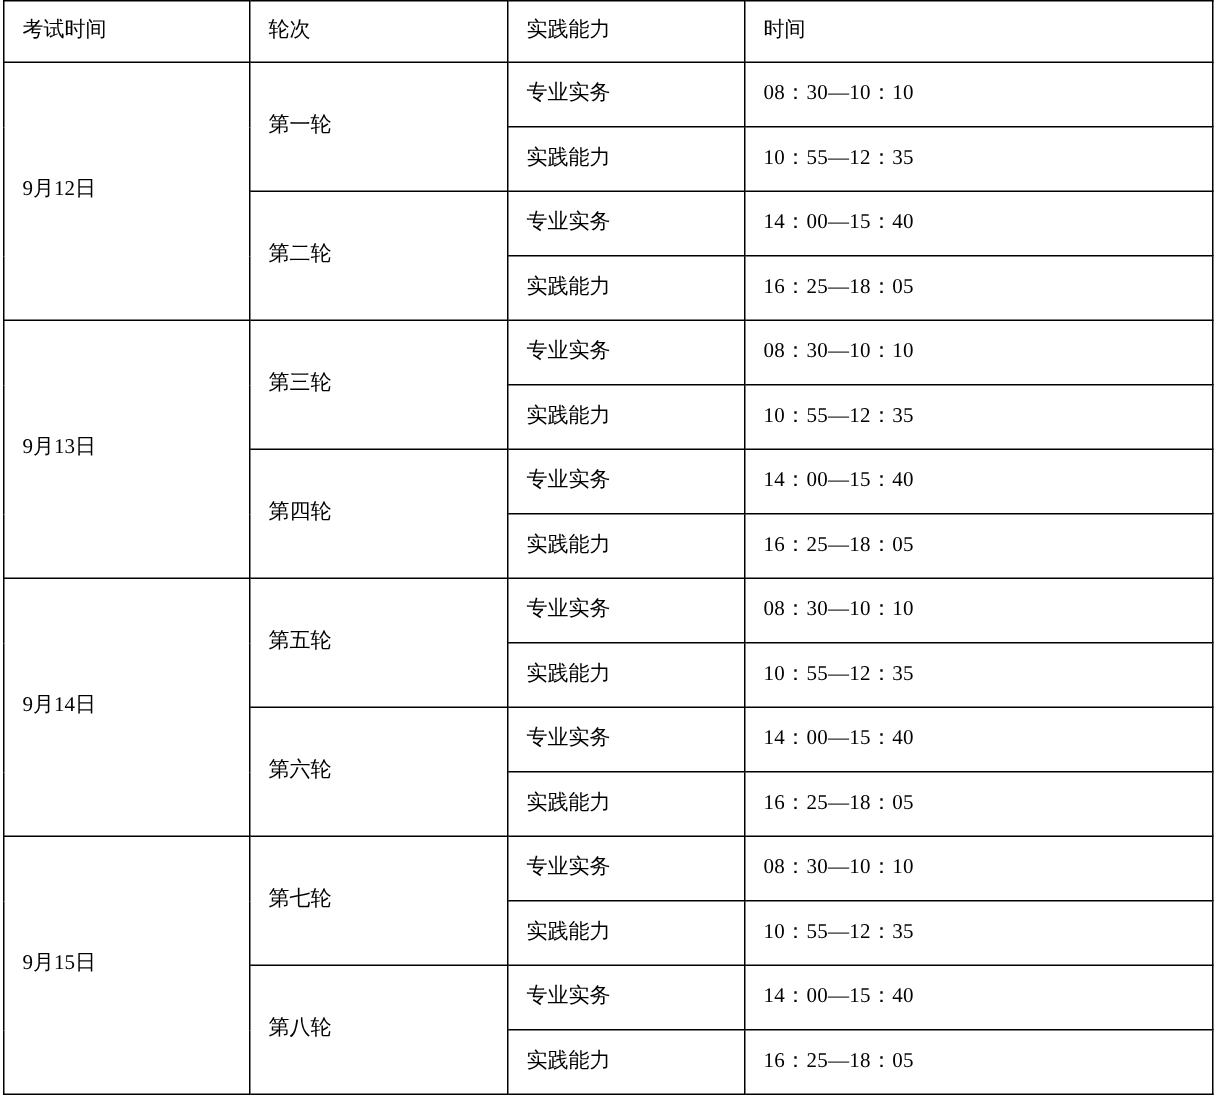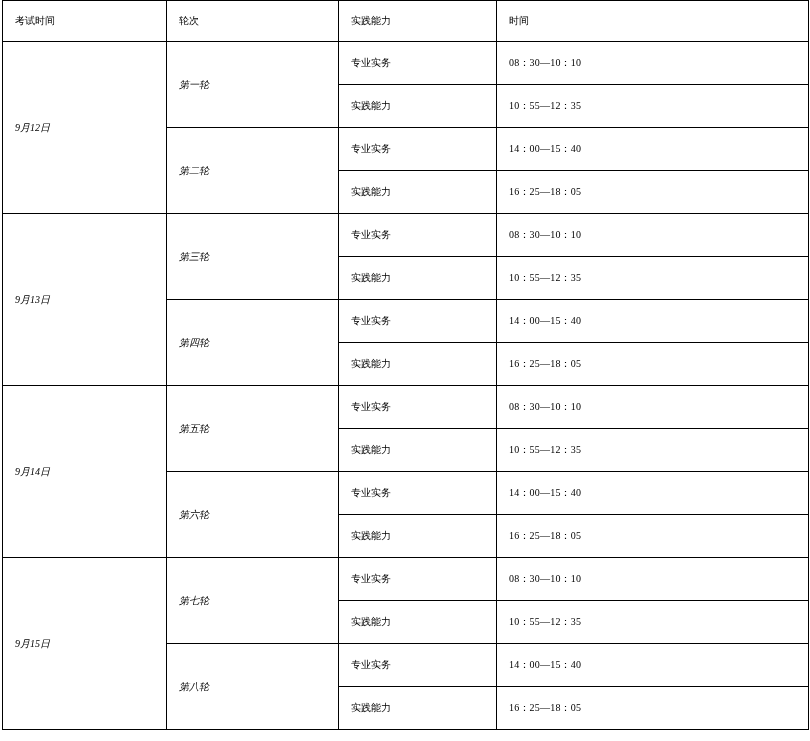--- a/index.html
+++ b/index.html
@@ -28,37 +28,36 @@
   }
   table.exam-table col.c-date  { width: 164px; }
   table.exam-table col.c-round { width: 172px; }
   table.exam-table col.c-subj  { width: 158px; }
   table.exam-table col.c-time  { width: 312px; }
 
   table.exam-table th,
   table.exam-table td {
     border: 1px solid #000000;
     font-weight: normal;
-    font-size: 10px;
+    font-size: 14px;
     line-height: 1.2;
     padding: 0 0 0 12px;
     height: 42px;
     vertical-align: middle;
     text-align: left;
     white-space: nowrap;
     font-family: "Liberation Serif", "DejaVu Serif", serif;
   }
   table.exam-table thead th {
     height: 40px;
   }
   td.cell-date,
   td.cell-round {
     text-align: center;
     padding-left: 0;
-    font-style: italic;
   }
   td.cell-time {
     font-family: "Liberation Mono", "DejaVu Sans Mono", monospace;
     font-size: 14px;
     letter-spacing: 0.2px;
   }
   th.head-cell {
     padding-left: 30px;
   }
   th.head-date { padding-left: 30px; }

